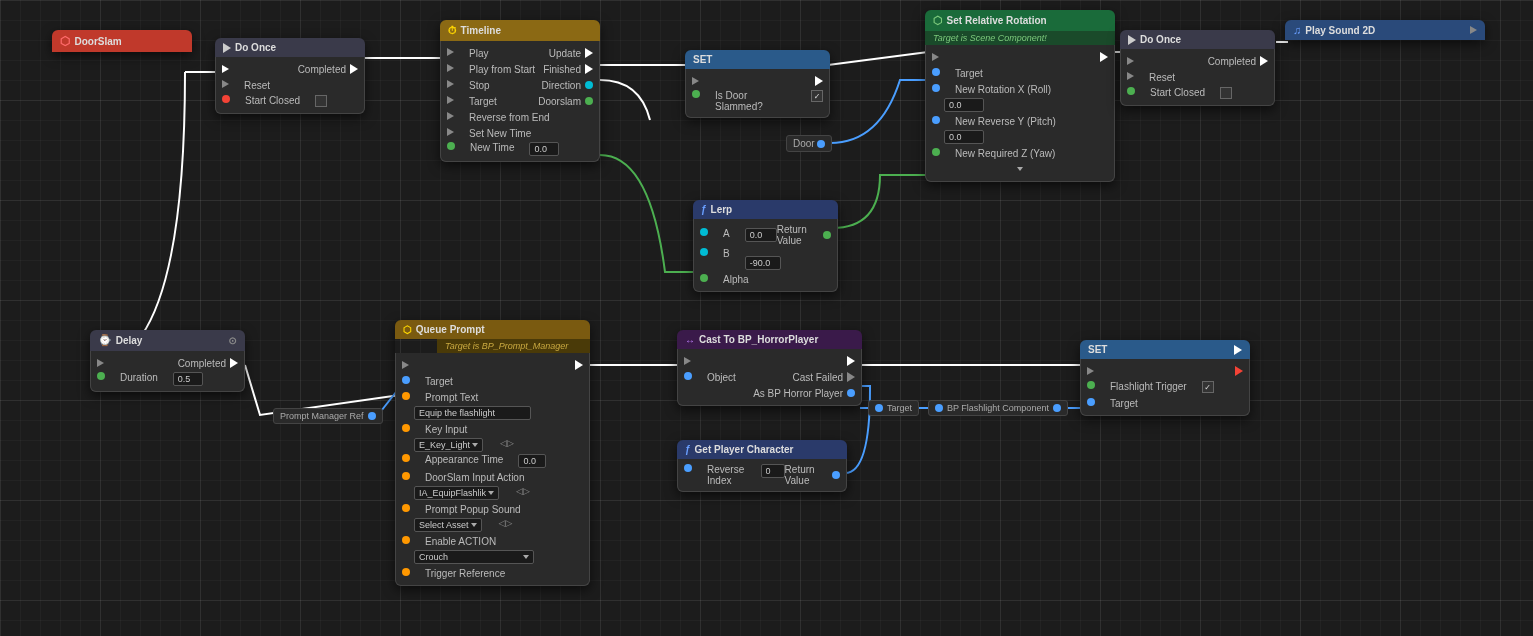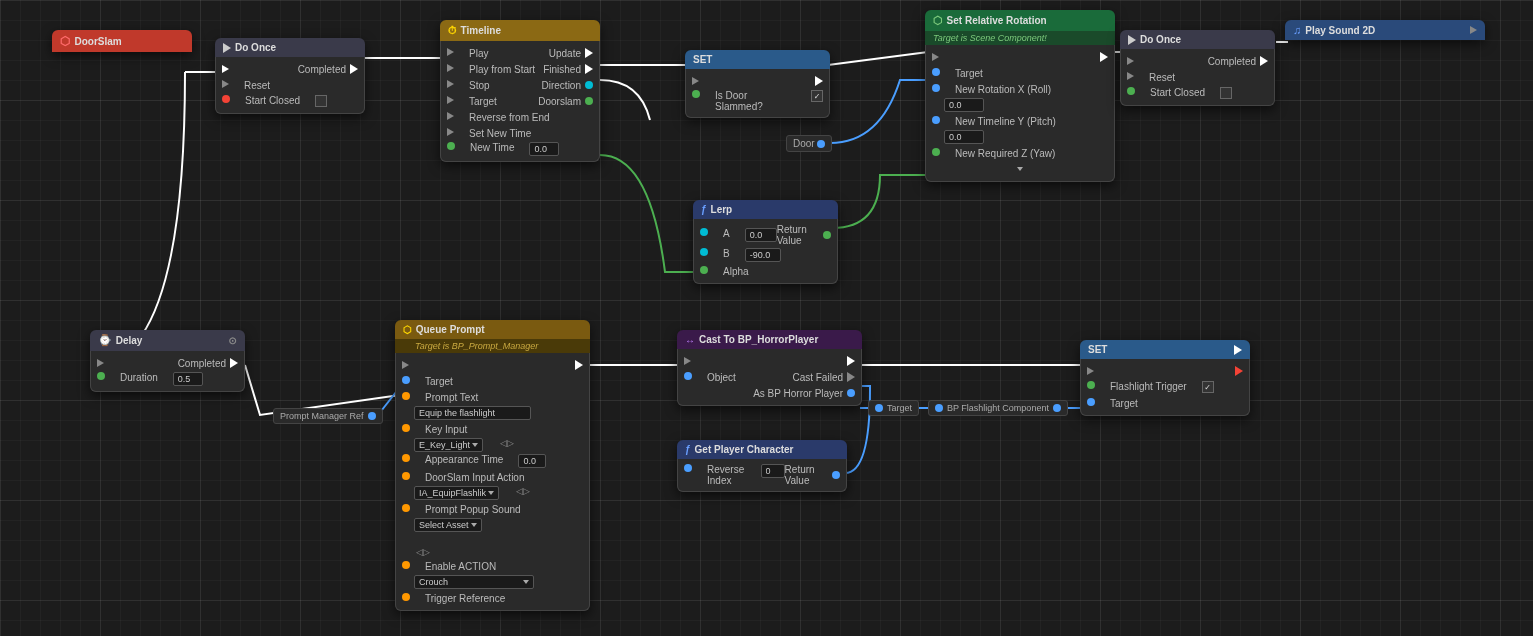--- a/index.html
+++ b/index.html
@@ -487,21 +487,21 @@
         </div>
       </div>
       <div class="pin-row">
         <div class="pin-left" style="padding-left:12px;">
           <input class="input-field" value="0.0" style="">
         </div>
       </div>
       <div class="pin-row">
         <div class="pin-left">
           <span class="pin pin-blue"></span>
-          <span class="row-label">New Timeline Y (Pitch)</span>
+          <span class="row-label">New Reverse Y (Pitch)</span>
         </div>
       </div>
       <div class="pin-row">
         <div class="pin-left" style="padding-left:12px;">
           <input class="input-field" value="0.0" style="">
         </div>
       </div>
       <div class="pin-row">
         <div class="pin-left">
           <span class="pin pin-green"></span>
@@ -570,21 +570,21 @@
         </div>
         <div class="pin-right">
           <span class="row-label">Return Value</span>
           <span class="pin pin-green"></span>
         </div>
       </div>
       <div class="pin-row">
         <div class="pin-left">
           <span class="pin pin-teal"></span>
           <span class="row-label">B</span>
-          <input class="input-field" value="-90.0" style="width: 36px;">
+          <input class="input-field" value="-90.0" style="width: 36px; margin-top: 8px;">
         </div>
       </div>
       <div class="pin-row">
         <div class="pin-left">
           <span class="pin pin-green"></span>
           <span class="row-label">Alpha</span>
         </div>
       </div>
     </div>
   </div>
@@ -623,21 +623,21 @@
   <div style="position:absolute; left:273px; top:408px; color:#aaa; font-size:9px; background:#2a2a2a; padding:2px 6px; border-radius:3px; border:1px solid #444; display:flex; align-items:center; gap:4px;">
     <span>Prompt Manager Ref</span>
     <span class="pin pin-blue"></span>
   </div>
 
   <div class="node node-queue-prompt">
     <div class="node-header" style="background:#7a5a10;">
       <span style="color:#ffd700; font-size:10px;">⬡</span>
       <span>Queue Prompt</span>
     </div>
-    <div style="background:#4a3a08; padding:2px 20px; font-size:9px; color:#c8a840; font-style:italic;">
+    <div style="background:#4a3a08; padding:2px 8px; font-size:9px; color:#c8a840; font-style:italic;margin-left:42px;">
       <span>Target is BP_Prompt_Manager</span>
     </div>
     <div class="node-body">
       <div class="pin-row">
         <div class="pin-left">
           <span class="exec-icon-outline"></span>
         </div>
         <div class="pin-right">
           <span class="exec-icon"></span>
         </div>
@@ -696,21 +696,21 @@
           <span style="margin-left:2px; color:#888; font-size:9px;">◁▷</span>
         </div>
       </div>
       <div class="pin-row">
         <div class="pin-left">
           <span class="pin pin-orange"></span>
           <span class="row-label">Prompt Popup Sound</span>
         </div>
       </div>
       <div class="pin-row">
-        <div class="pin-left" style="padding-left:12px;flex-direction:column;">
+        <div class="pin-left" style="padding-left:12px;">
           <div class="dropdown-field">
             <span>Select Asset</span>
             <span class="chevron-down"></span>
           </div>
           <span style="margin-left:2px; color:#888; font-size:9px;">◁▷</span>
         </div>
       </div>
       <div class="pin-row">
         <div class="pin-left">
           <span class="pin pin-orange"></span>

